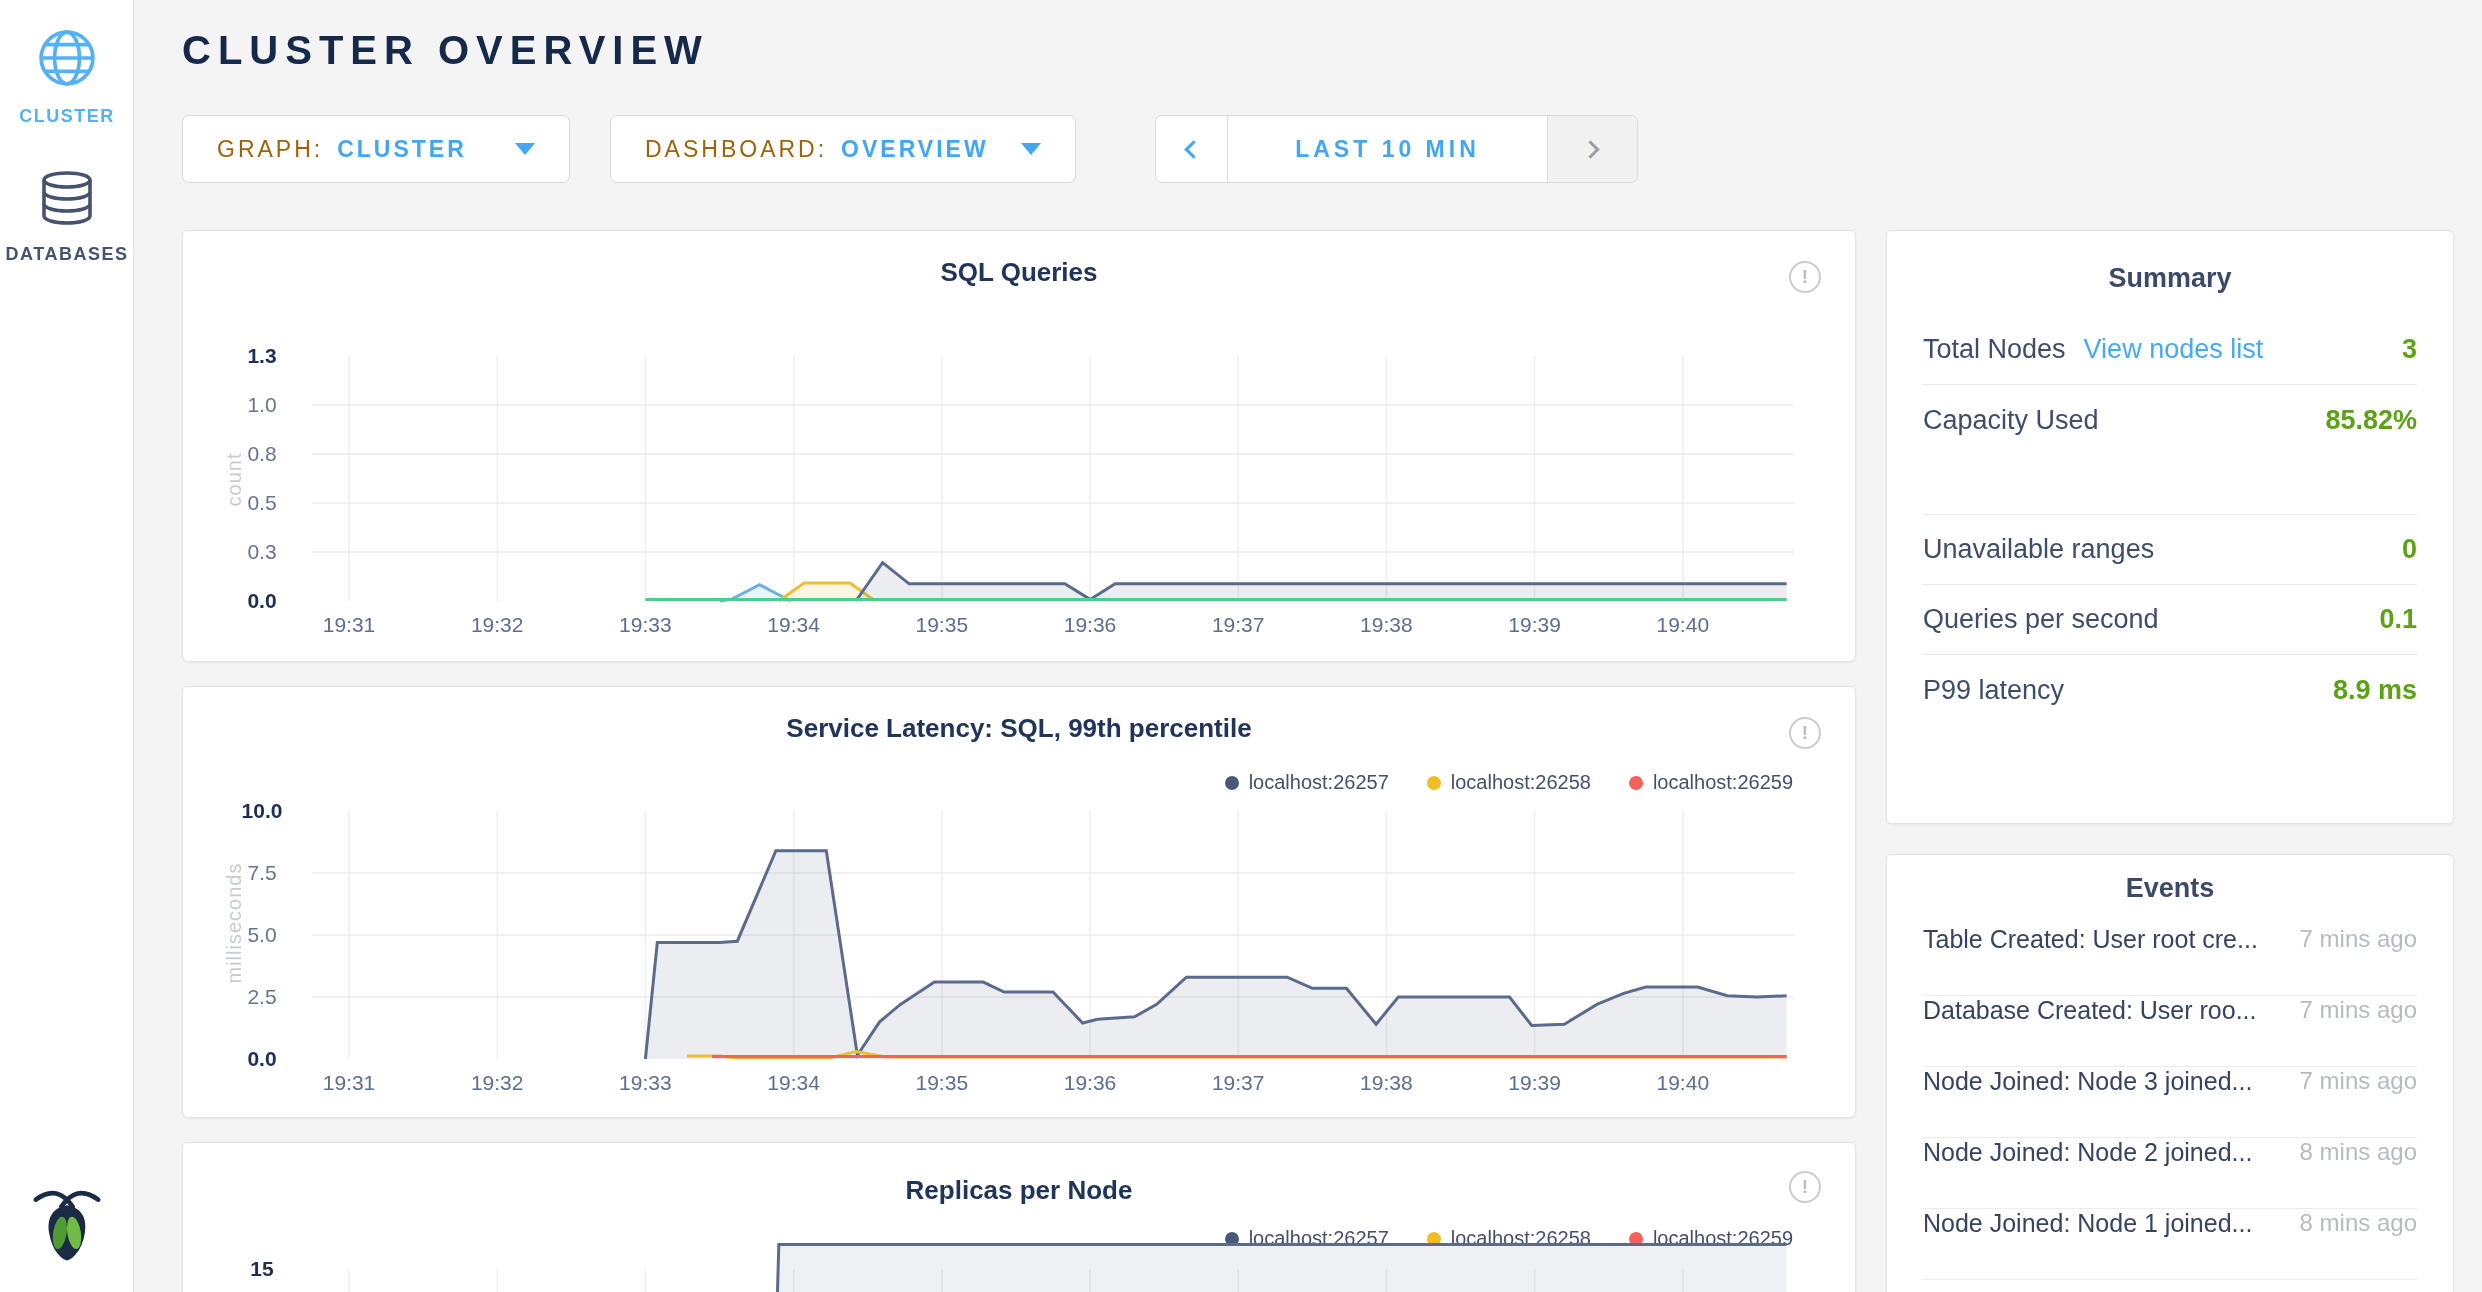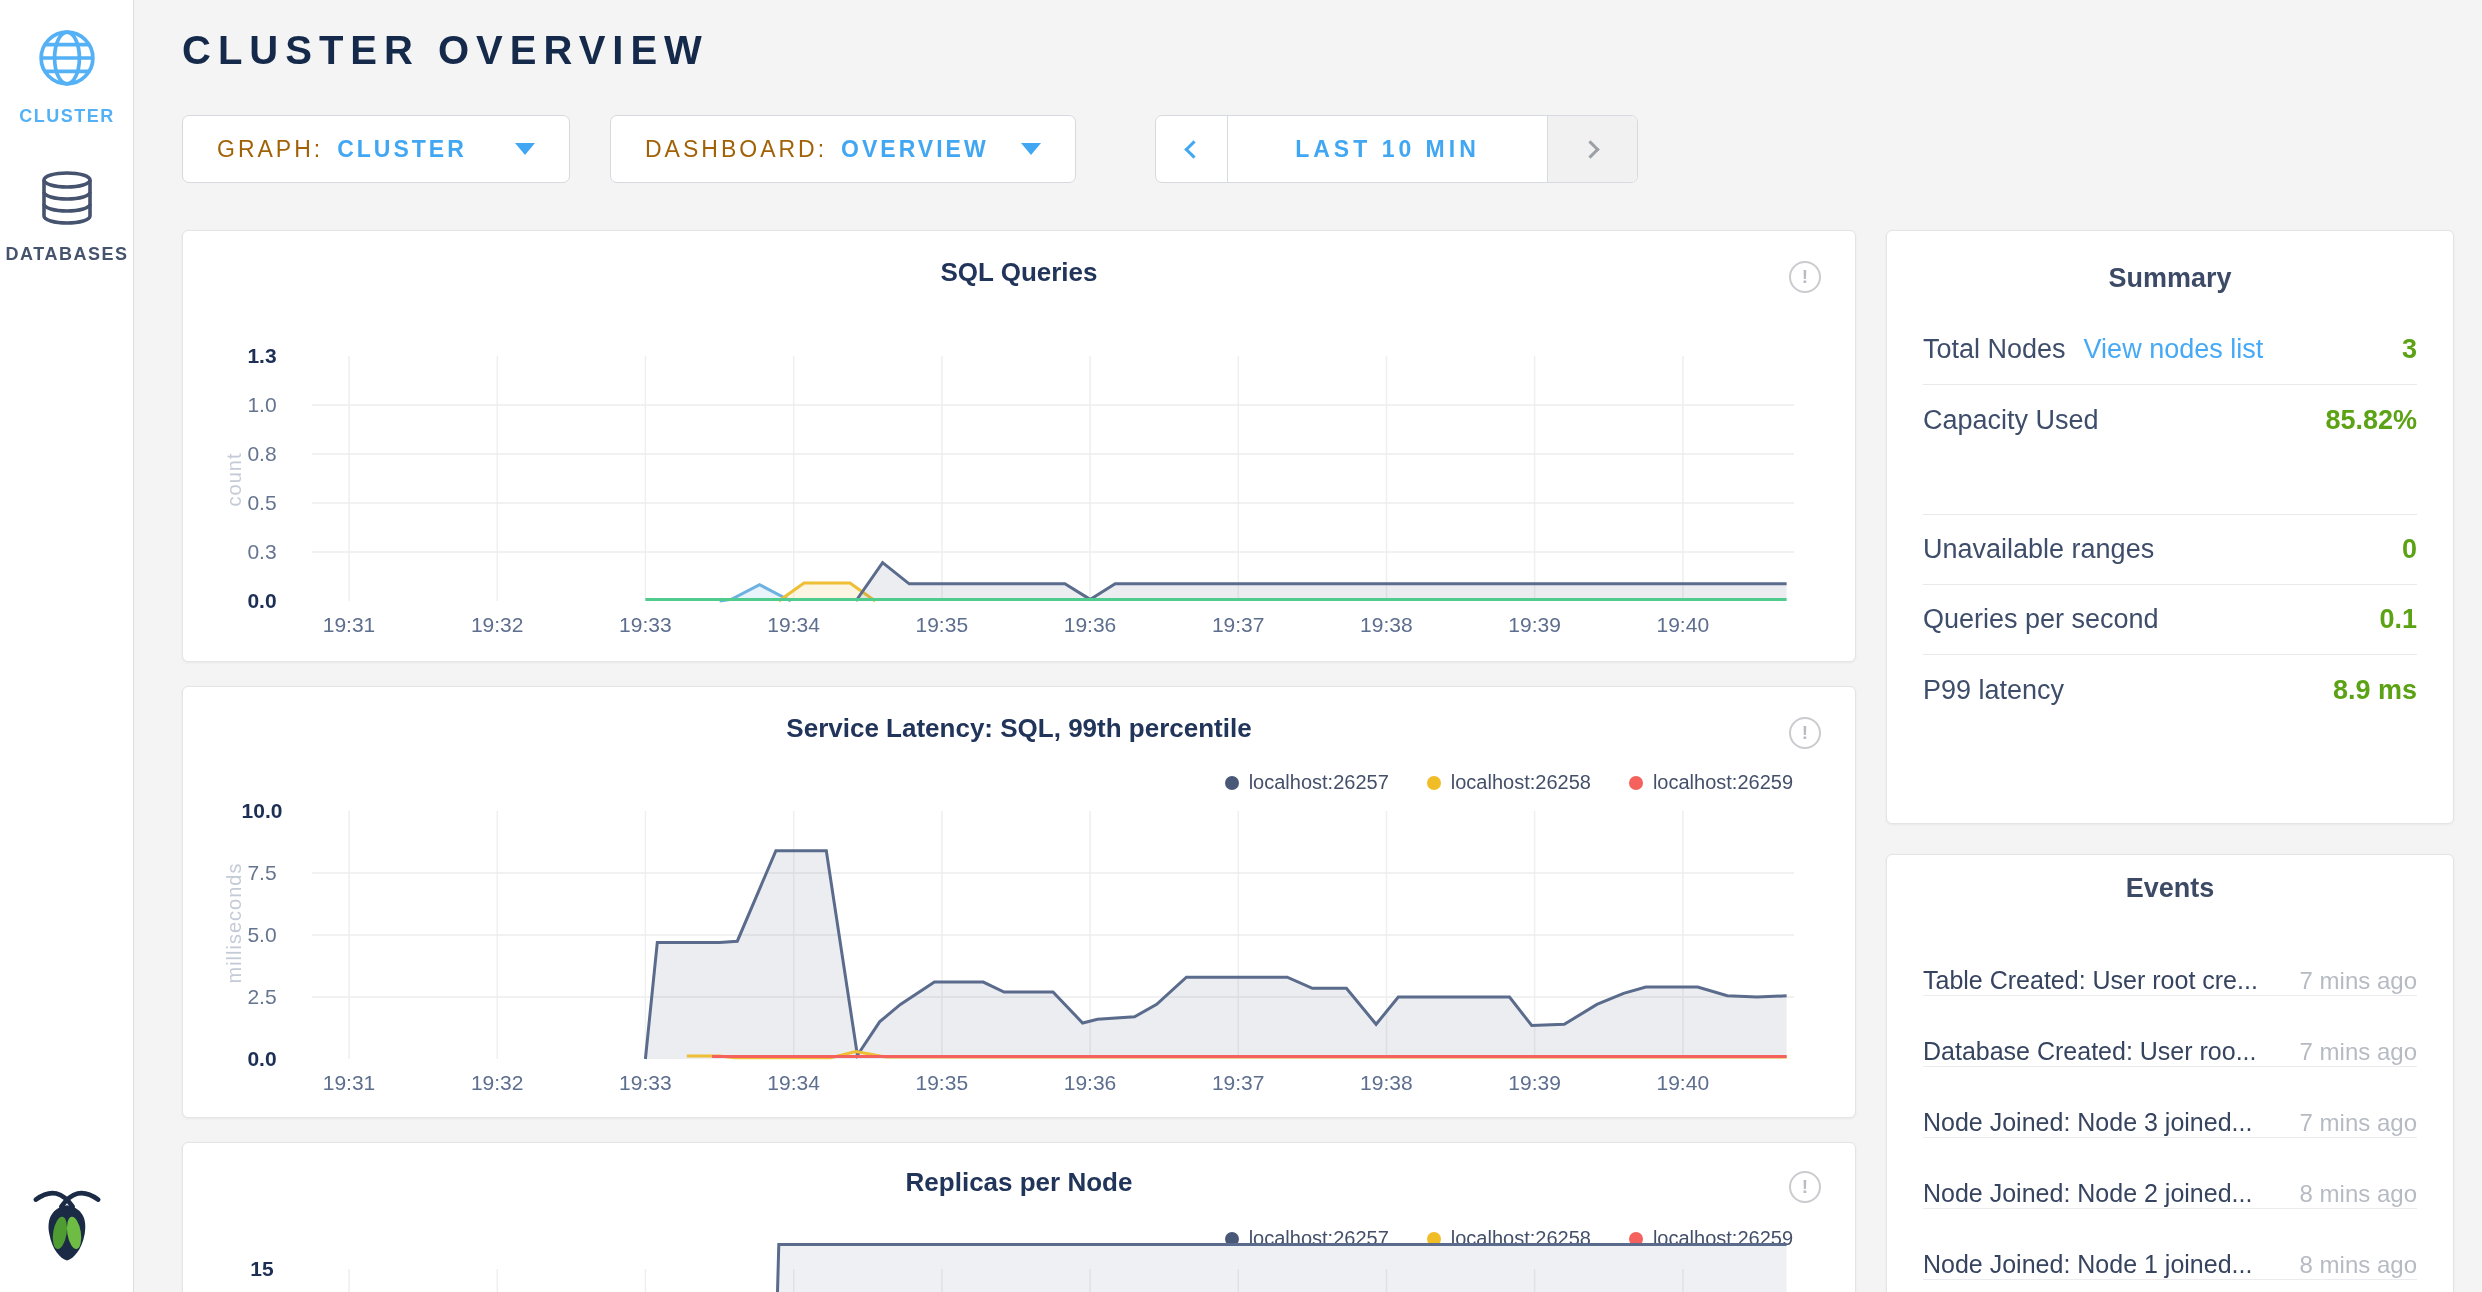--- a/index.html
+++ b/index.html
@@ -71,21 +71,21 @@
   .sum-rows { position:absolute; left:36px; right:36px; top:84px; }
   .sum-row { display:flex; align-items:center; height:70px; border-bottom:1px solid #e9e9ea; }
   .sum-row-capacity { display:block; height:130px; border-bottom:1px solid #e9e9ea; padding-top:20px; }
   .sum-row:last-child { border-bottom:none; }
   .sum-label { font-size:27px; color:#3e4d6a; white-space:nowrap; }
   .sum-link { font-size:27px; color:#45a9f5; margin-left:18px; cursor:pointer; white-space:nowrap; }
   .sum-value { margin-left:auto; font-size:27px; font-weight:700; color:#5ca215; white-space:nowrap; }
   .cap-head { display:flex; align-items:center; }
   .sum-desc { margin-top:10px; font-size:23px; line-height:1.45; color:#9ba1ab; }
   .evt-rows { position:absolute; left:36px; right:36px; top:70px; }
-  .evt-row { display:flex; align-items:flex-end; height:71px; border-bottom:1px solid #ececee; cursor:pointer; }
+  .evt-row { display:flex; align-items:flex-start; height:71px; border-bottom:1px solid #ececee; cursor:pointer; }
   .evt-text { font-size:25px; color:#36445f; white-space:nowrap; overflow:hidden; }
   .evt-time { margin-left:auto; padding-left:20px; font-size:24px; color:#b6bbc3; white-space:nowrap; }
 </style>
 </head>
 <body>
 
 <div id="app">
 
   <div class="sidebar">
     <div class="nav-item nav-cluster">
@@ -252,21 +252,21 @@
       <span style="left: 713.8px;">19:35</span>
       <span style="left: 862px;">19:36</span>
       <span style="left: 1010.2px;">19:37</span>
       <span style="left: 1158.4px;">19:38</span>
       <span style="left: 1306.6px;">19:39</span>
       <span style="left: 1454.8px;">19:40</span>
     </div>
   </div>
 
   <div class="card card-chart3" style="overflow:hidden">
-    <div class="chart-title" style="top:24px">Replicas per Node</div>
+    <div class="chart-title" style="top:32px">Replicas per Node</div>
     <div class="info-icon" style="top:28px">!</div>
 
     <div class="legend">
       <div class="legend-item">
         <span class="legend-dot" style="background: rgb(74, 88, 120);"></span>
         <span class="legend-label">localhost:26257</span>
       </div>
       <div class="legend-item">
         <span class="legend-dot" style="background: rgb(240, 189, 39);"></span>
         <span class="legend-label">localhost:26258</span>

